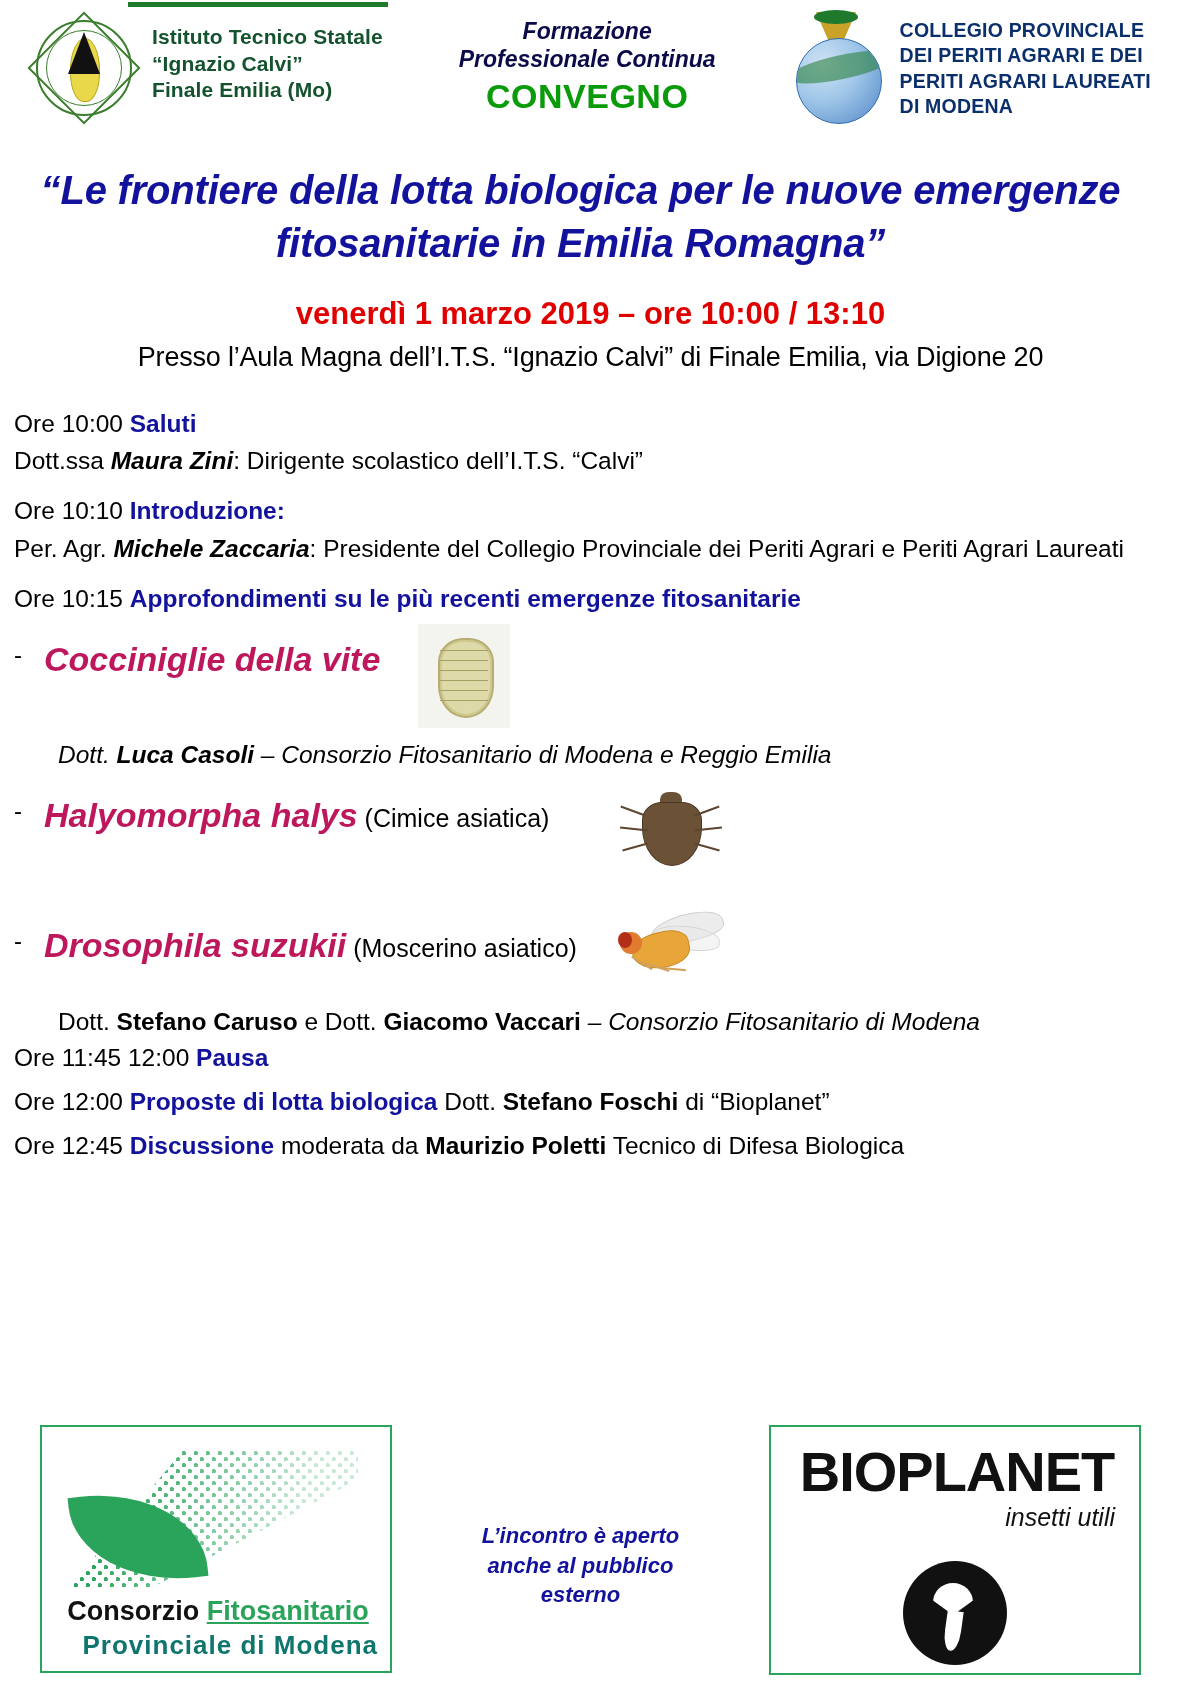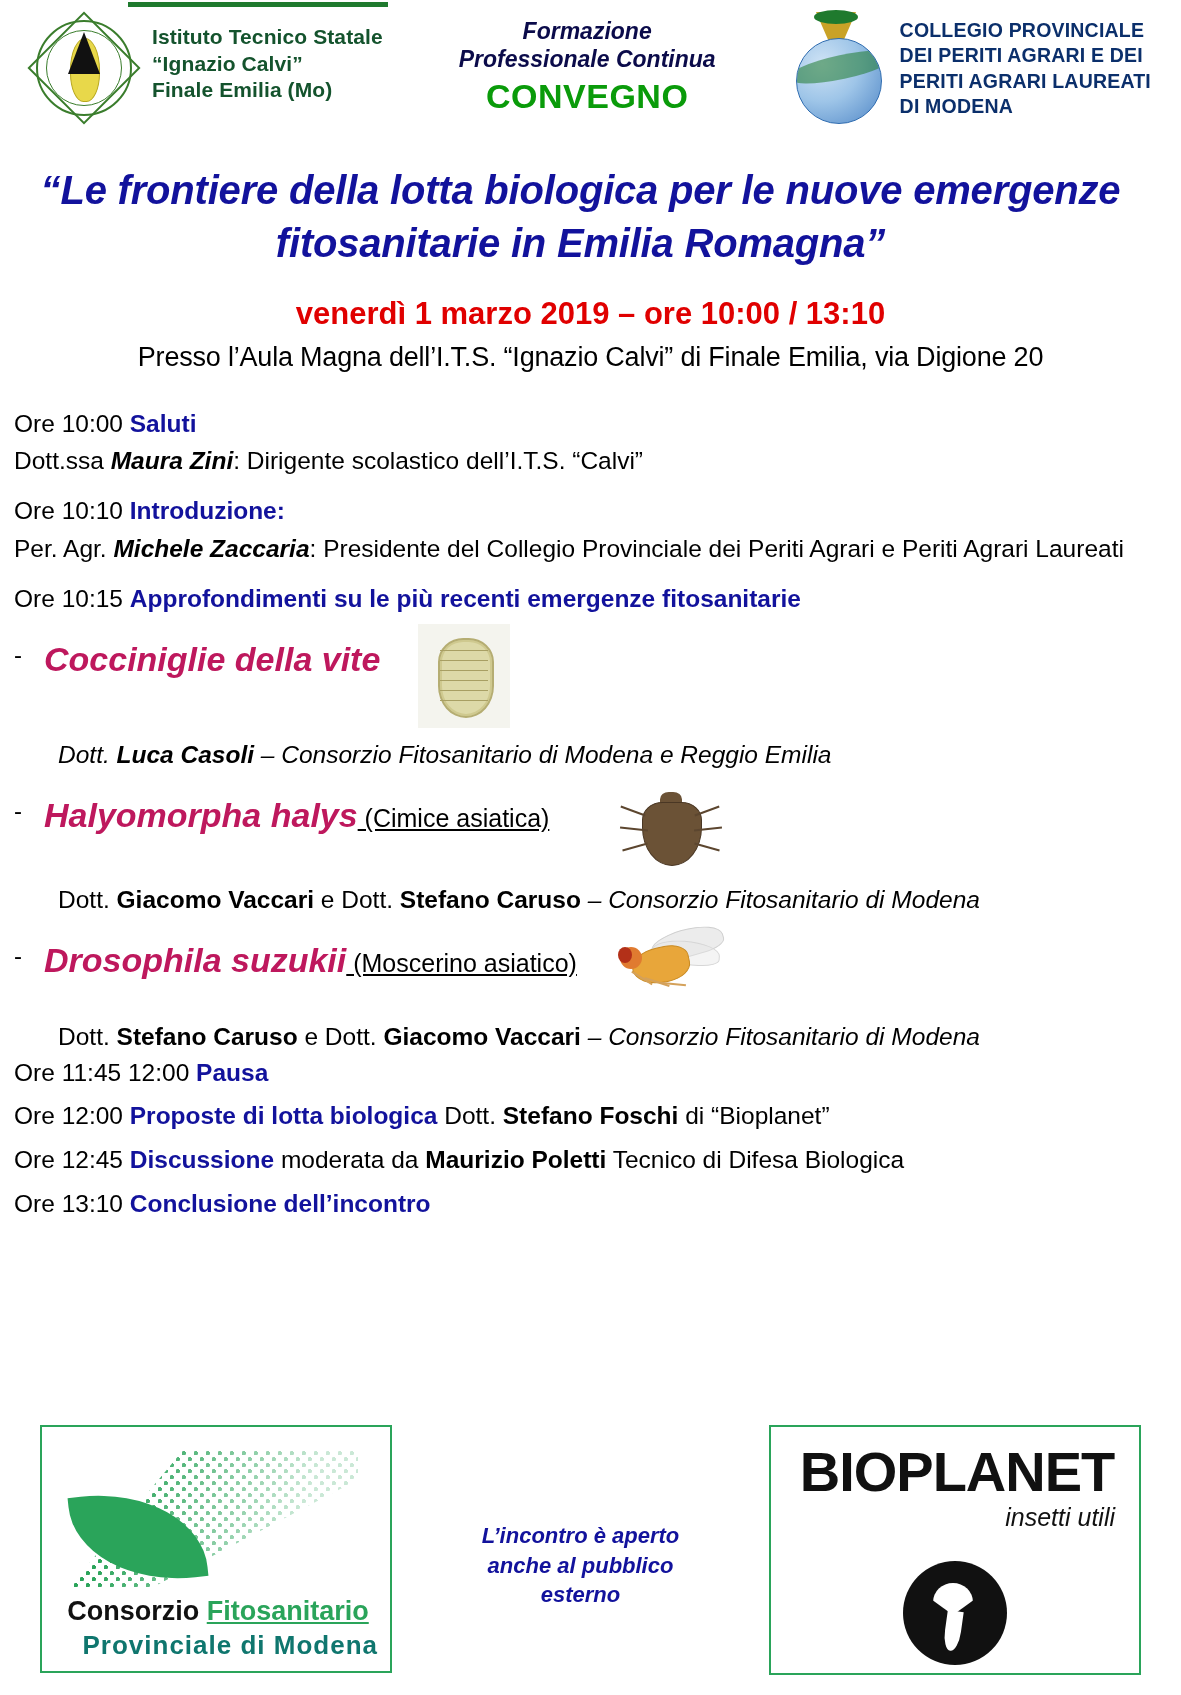--- a/index.html
+++ b/index.html
@@ -230,21 +230,20 @@
     color: #be185d;
     font-weight: bold;
     font-style: italic;
     font-size: 34px;
   }
   .topic-paren {
     color: #000;
     font-size: 25px;
     font-style: normal;
     font-weight: normal;
-    text-decoration: underline;
   }
   .speaker-line {
     margin-left: 44px;
     font-size: 24.5px;
     margin-top: 10px;
   }
 
   
   .insect {
     position: absolute;
@@ -564,23 +563,20 @@
         <div class="leg" style="left:78px; top:30px; width:26px; transform:rotate(-20deg);"></div>
         <div class="leg" style="left:78px; top:48px; width:28px; transform:rotate(-6deg);"></div>
         <div class="leg" style="left:78px; top:66px; width:26px; transform:rotate(16deg);"></div>
       </div>
       <div class="topic-line">
         <span class="dash">-</span>
         <span>
           <span class="topic-name">Halyomorpha halys</span><span class="topic-paren"> (Cimice asiatica)</span>
         </span>
       </div>
-      <div class="speaker-line" style="margin-top:44px">
-        <span>Dott. </span><span class="bold">Giacomo Vaccari</span><span> e Dott. </span><span class="bold">Stefano Caruso</span><span class="ital"> – Consorzio Fitosanitario di Modena</span>
-      </div>
     </div>
 
     <div class="topic-block" style="min-height:92px">
       <div class="insect drosophila">
         <div class="wing"></div>
         <div class="wing2"></div>
         <div class="abdomen"></div>
         <div class="headd"></div>
         <div class="eye"></div>
         <div class="legd" style="left:26px; top:52px; width:24px; transform:rotate(32deg);"></div>
@@ -603,23 +599,20 @@
     </div>
 
     <div class="prog-row" style="margin-top:10px">
       <span>Ore 12:00 </span><span class="blue-b">Proposte di lotta biologica</span><span> Dott. </span><span class="bold">Stefano Foschi</span><span> di “Bioplanet”</span>
     </div>
 
     <div class="prog-row" style="margin-top:10px">
       <span>Ore 12:45 </span><span class="blue-b">Discussione</span><span> moderata da  </span><span class="bold">Maurizio Poletti</span><span> Tecnico di Difesa Biologica</span>
     </div>
 
-    <div class="prog-row" style="margin-top:10px">
-      <span>Ore 13:10 </span><span class="blue-b">Conclusione dell’incontro</span>
-    </div>
   </div>
 
   <div class="footer">
 
     <div class="consorzio-logo">
       <div class="swoosh"></div>
       <div class="leafbig"></div>
       <div class="t1"><span>Consorzio </span><span class="green">Fitosanitario</span></div>
       <div class="t2">Provinciale  di  Modena</div>
     </div>

